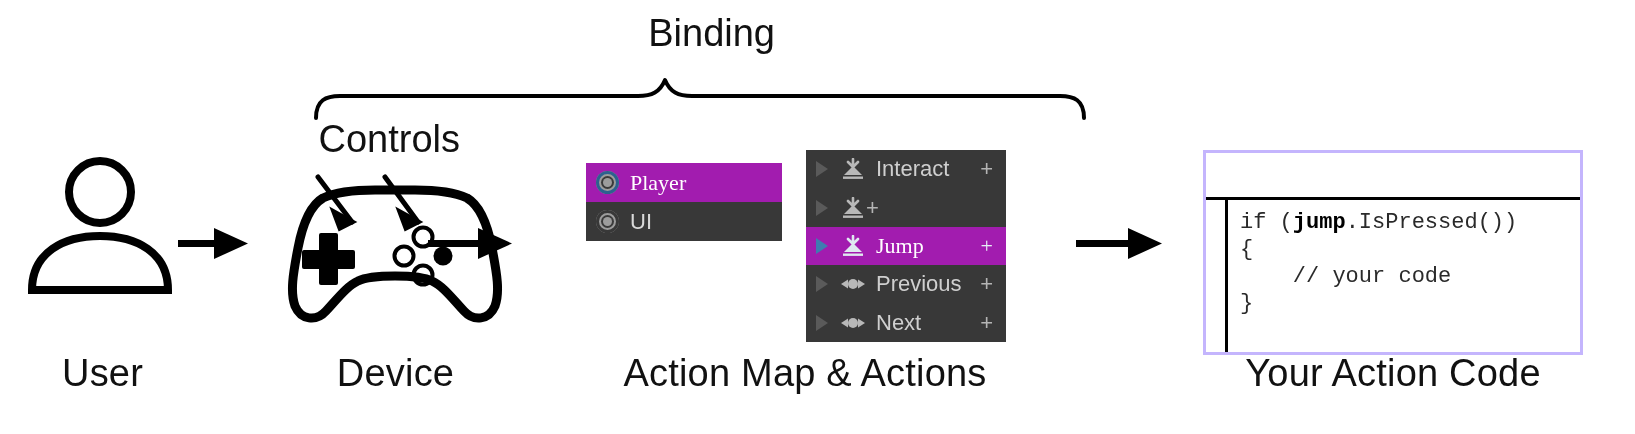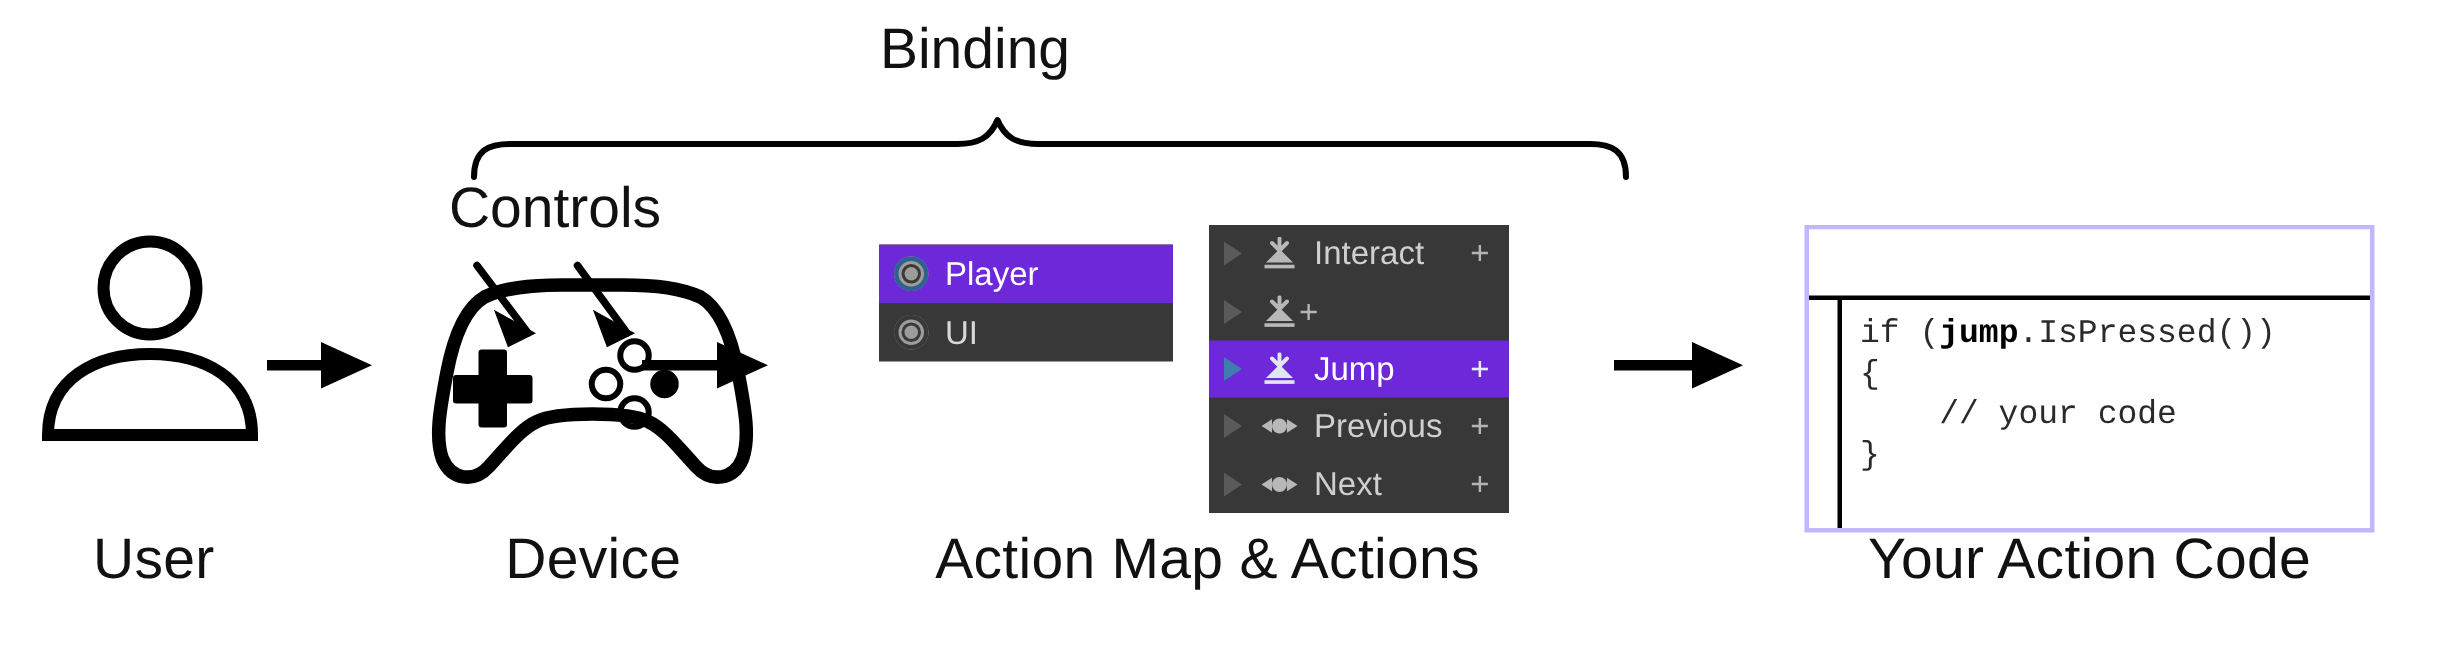--- a/index.html
+++ b/index.html
@@ -29,21 +29,21 @@
     text-align: center;
     font-weight: 400;
   }
 
   
   .annot {
     position: absolute;
     font-size: 38px;
     color: #111111;
     white-space: nowrap;
-    text-align: center;
+    text-align: right;
     font-weight: 400;
   }
 
   
   .svg-layer {
     position: absolute;
     left: 0; top: 0;
     width: 1635px;
     height: 434px;
     pointer-events: none;
@@ -55,21 +55,21 @@
     background: #383838;
     box-sizing: border-box;
     overflow: hidden;
   }
   .row {
     display: flex;
     align-items: center;
     box-sizing: border-box;
     width: 100%;
   }
-  .row.selected { background: #6d28d9; }
+  .row.selected { background: #a21caf; font-family: Liberation Serif, serif; }
 
   
   #actionmap-panel { left: 586px; top: 163px; width: 196px; height: 78px; }
   #actionmap-panel .row { height: 39px; padding-left: 10px; }
   #actionmap-panel .row-label {
     font-size: 22px;
     color: #d8d8d8;
     margin-left: 11px;
     white-space: nowrap;
   }

